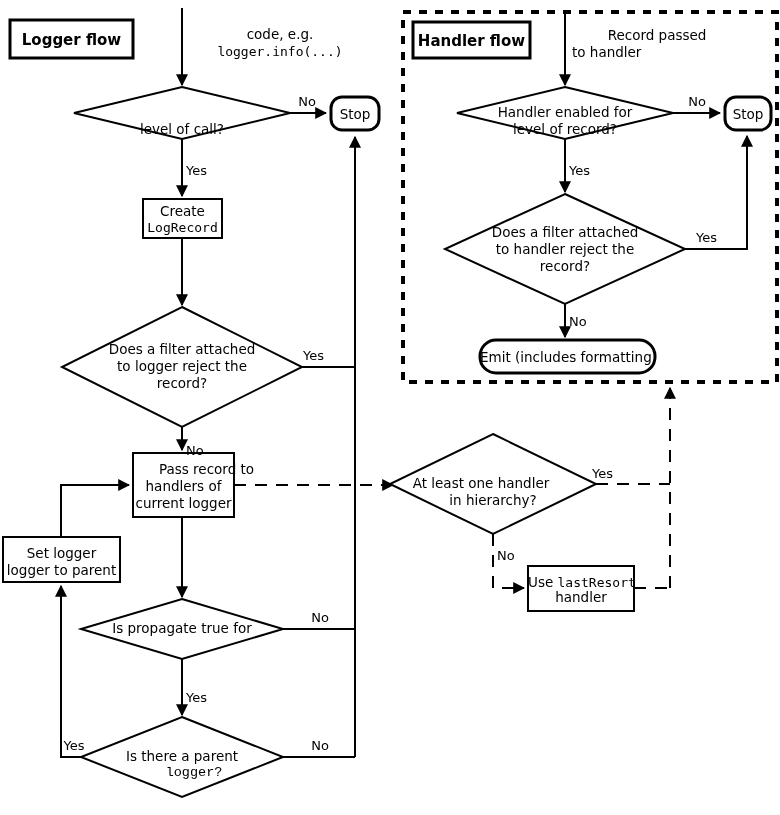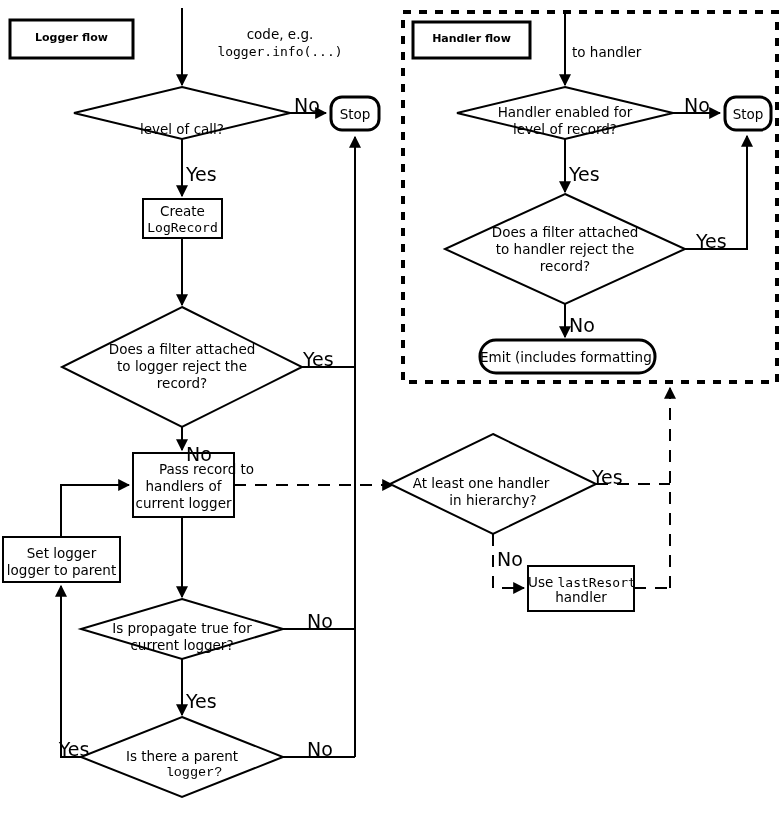--- a/index.html
+++ b/index.html
@@ -30,25 +30,25 @@
     line-height: 1.22;
     text-align: center;
     white-space: pre;
     pointer-events: none;
   }
   .lbl.mono {
     font-family: "DejaVu Sans Mono", monospace;
     font-size: 13px;
   }
   .lbl.edge {
-    font-size: 19px;
+    font-size: 13px;
   }
   .title-box-label {
     font-weight: bold;
-    font-size: 11px;
+    font-size: 15px;
   }
 </style>
 </head>
 <body>
 
 <div id="canvas">
 
   <svg class="layer" viewBox="0 0 780 815" xmlns="http://www.w3.org/2000/svg">
     <defs>
       <marker id="arrow" viewBox="0 0 10 10" refX="9" refY="5" markerWidth="6" markerHeight="6" orient="auto-start-reverse">
@@ -168,31 +168,31 @@
   <div class="lbl edge" style="left:186px; top:443px; width:36px; text-align:left;">No</div>
 
   <div class="lbl" style="left:133px; top:461px; width:101px;padding-left:23px;">Pass record to</div>
   <div class="lbl" style="left:133px; top:478px; width:101px;">handlers of</div>
   <div class="lbl" style="left:133px; top:495px; width:101px;">current logger</div>
 
   <div class="lbl" style="left:3px; top:545px; width:117px;">Set logger</div>
   <div class="lbl" style="left:3px; top:562px; width:117px;">logger to parent</div>
 
   <div class="lbl" style="left:82px; top:620px; width:200px;">Is propagate true for</div>
-  <div class="lbl" style="left:82px; top:637px; width:200px;">current logger?</div>
 
   <div class="lbl edge" style="left:302px; top:610px; width:36px;">No</div>
   <div class="lbl edge" style="left:186px; top:690px; width:36px; text-align:left;">Yes</div>
 
   <div class="lbl" style="left:82px; top:748px; width:200px;">Is there a parent</div>
   <div class="lbl" style="left:94px; top:765px; width:200px;font-family:Liberation Mono, monospace;">logger?</div>
 
   <div class="lbl edge" style="left:56px; top:738px; width:36px;">Yes</div>
   <div class="lbl edge" style="left:302px; top:738px; width:36px;">No</div>
 
+  <div class="lbl" style="left:572px; top:27px; width:170px; text-align:center;">Record passed</div>
   <div class="lbl" style="left:572px; top:44px; width:170px; text-align:left;">to handler</div>
 
   <div class="lbl" style="left:465px; top:104px; width:200px;">Handler enabled for</div>
   <div class="lbl" style="left:465px; top:121px; width:200px;">level of record?</div>
 
   <div class="lbl edge" style="left:679px; top:94px; width:36px;">No</div>
 
   <div class="lbl" style="left:725px; top:106px; width:46px;">Stop</div>
 
   <div class="lbl edge" style="left:569px; top:163px; width:36px; text-align:left;">Yes</div>

